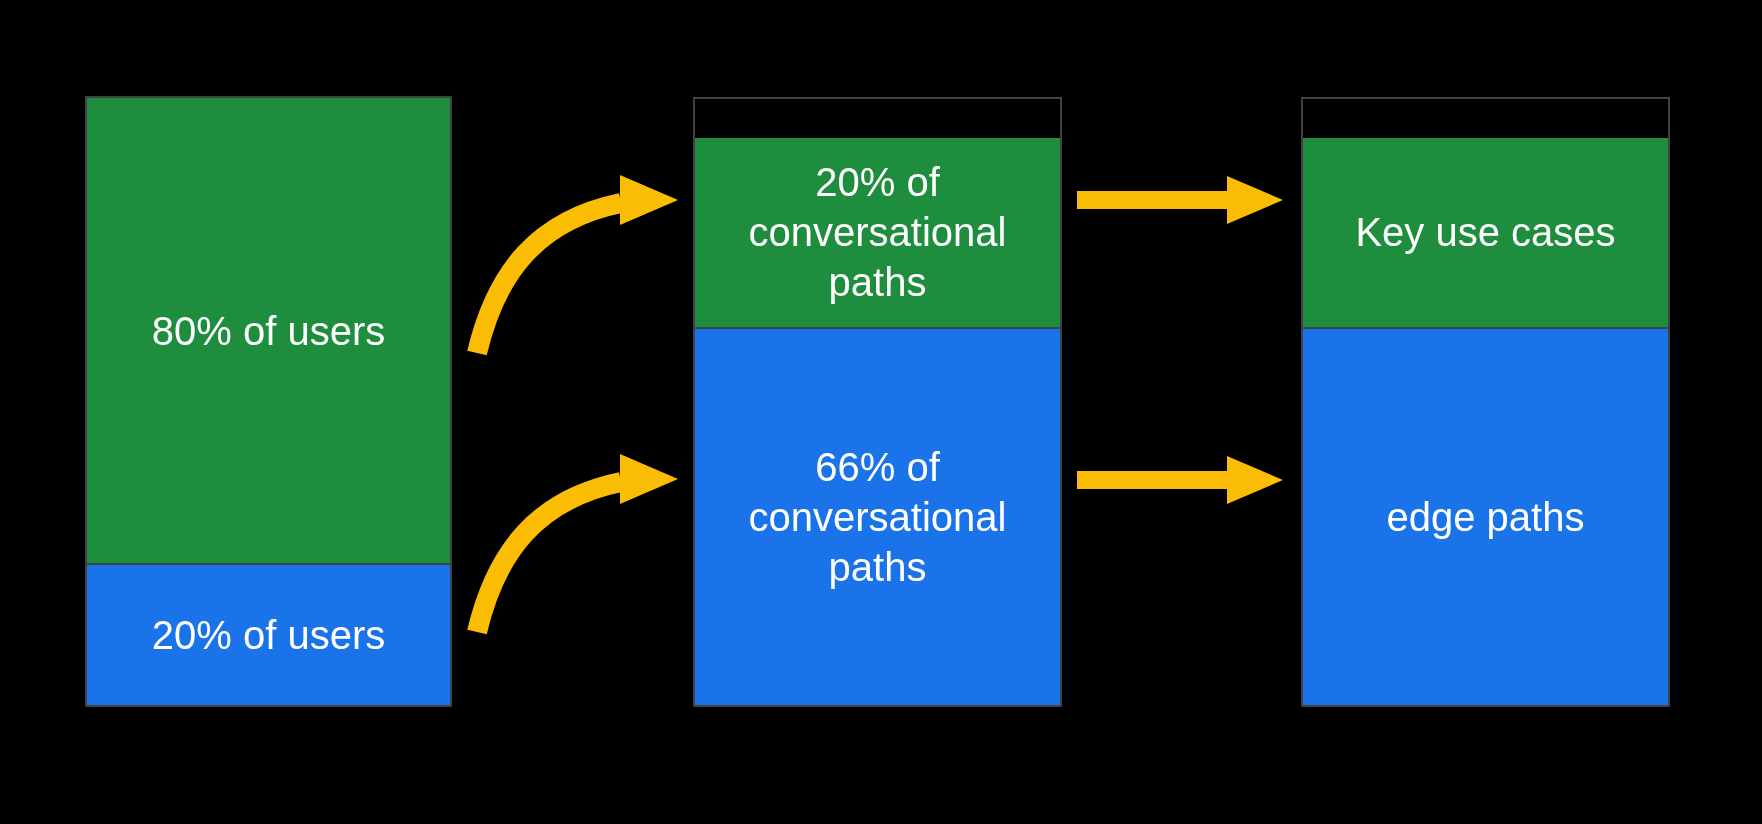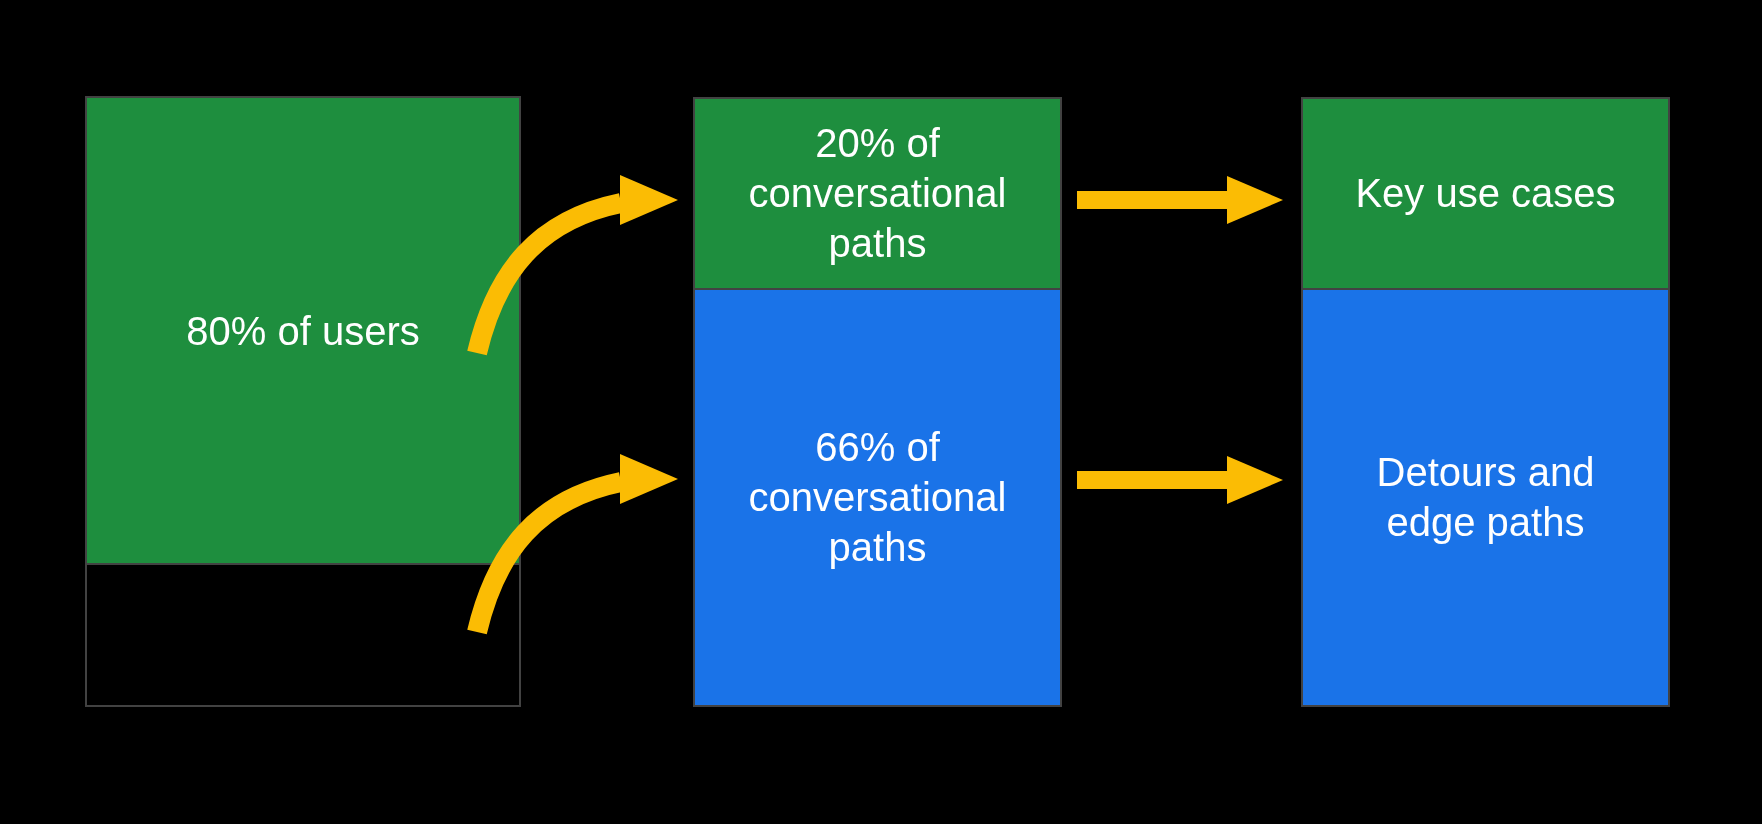--- a/index.html
+++ b/index.html
@@ -19,57 +19,62 @@
     background: var(--background);
     font-family: "Liberation Sans", sans-serif;
     overflow: hidden;
   }
   .bar {
     position: absolute;
     display: flex;
     flex-direction: column;
     border: 2px solid var(--bar-border);
   }
-  #bar-users    { left: 85px;  top: 96px; width: 436px; height: 611px; }
+  #bar-users    { left: 85px;  top: 96px; width: 367px; height: 611px; }
   #bar-paths    { left: 693px; top: 97px; width: 369px; height: 610px; }
   #bar-outcomes { left: 1301px;top: 97px; width: 369px; height: 610px; }
   .segment {
     display: flex;
     align-items: center;
     justify-content: center;
     text-align: center;
     color: var(--text);
     font-size: 40px;
     line-height: 50px;
     font-weight: 400;
   }
   .seg-green { background: var(--green); border-bottom: 2px solid var(--bar-border); }
   .seg-blue  { background: var(--blue); flex: 1 1 auto; }
   #bar-users .seg-green { height: 77%; }
-  #bar-paths .seg-green, #bar-outcomes .seg-green { height: 31.5%; }
+  #bar-paths .seg-green, #bar-outcomes .seg-green { height: 31.5%; margin-top: 39px; }
   .label .line { display: block; }
   .arrow-layer {
     position: absolute;
     left: 0; top: 0;
     width: 1762px;
     height: 824px;
     pointer-events: none;
   }
   .arrow-stroke { stroke: var(--arrow); fill: none; stroke-width: 20; stroke-linecap: butt; }
   .arrow-fill { fill: var(--arrow); }
 </style>
 </head>
 <body>
 
 <div class="canvas">
 
   <div class="bar" id="bar-users">
     <div class="segment seg-green">
       <div class="label">
         <span class="line">80% of users</span>
+      </div>
+    </div>
+    <div class="segment seg-blue">
+      <div class="label">
+        <span class="line">20% of users</span>
       </div>
     </div>
   </div>
 
   <div class="bar" id="bar-paths">
     <div class="segment seg-green">
       <div class="label">
         <span class="line">20% of</span>
         <span class="line">conversational</span>
         <span class="line">paths</span>
@@ -85,21 +90,20 @@
   </div>
 
   <div class="bar" id="bar-outcomes">
     <div class="segment seg-green">
       <div class="label">
         <span class="line">Key use cases</span>
       </div>
     </div>
     <div class="segment seg-blue">
       <div class="label">
-        <span class="line">Detours and</span>
         <span class="line">edge paths</span>
       </div>
     </div>
   </div>
 
   <svg class="arrow-layer" viewBox="0 0 1762 824" xmlns="http://www.w3.org/2000/svg" aria-hidden="true">
 
     <g>
       <path class="arrow-stroke" d="M 477 353 C 496 272, 538 220, 621 203"></path>
       <polygon class="arrow-fill" points="620,175 620,225 678,200"></polygon>

